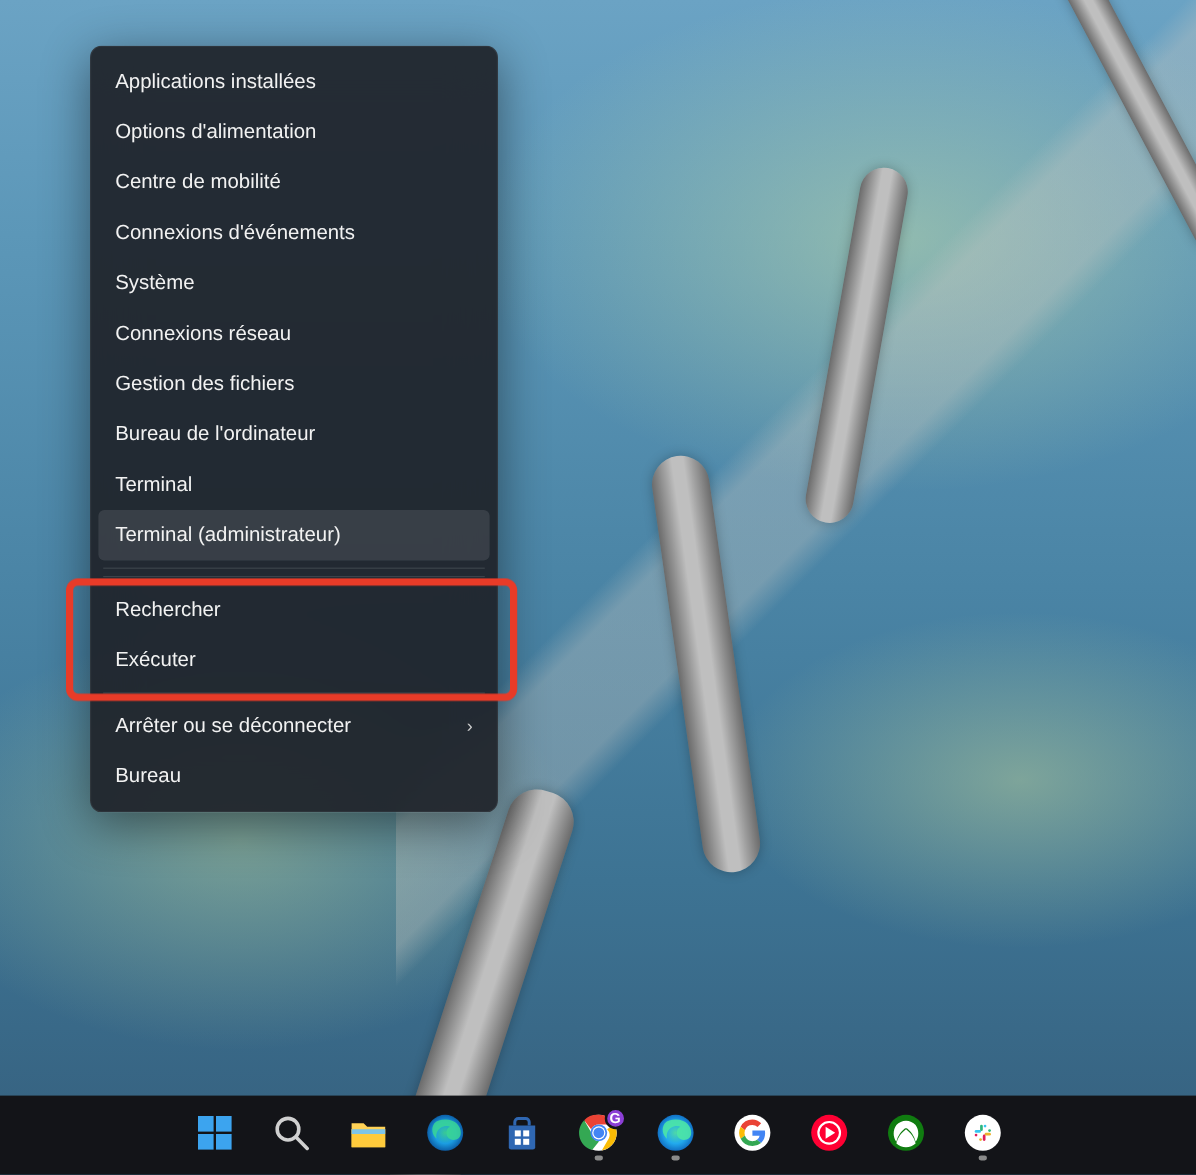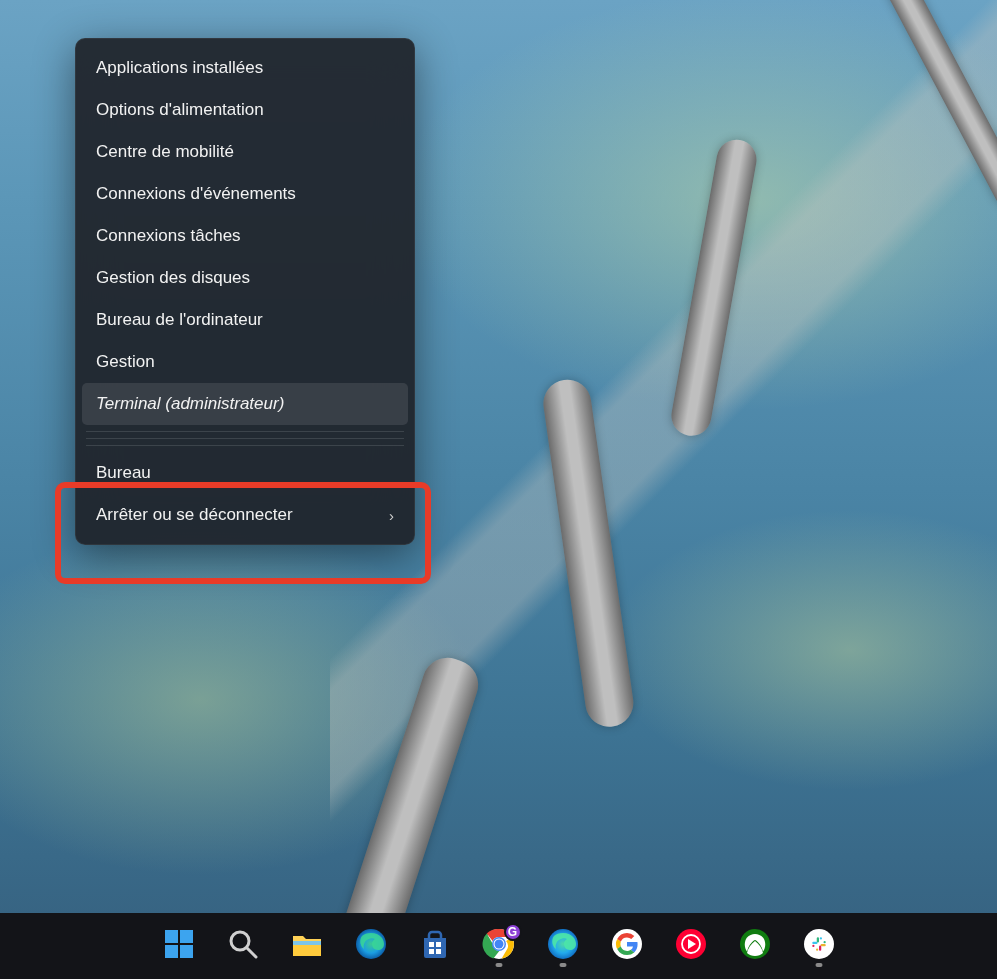--- a/index.html
+++ b/index.html
@@ -61,21 +61,20 @@
       font-size: 17px;
       border-radius: 5px;
       display: flex;
       align-items: center;
       justify-content: space-between;
       cursor: pointer;
       text-align: center;
     }
     .menu-item.selected {
       background: rgba(255,255,255,0.10);
-      font-style: italic;
     }
     .menu-sep {
       height: 1px;
       background: rgba(255,255,255,0.12);
       margin: 6px 4px;
     }
     .chevron {
       font-size: 15px;
       color: #cfcfcf;
     }
@@ -155,43 +154,52 @@
     <div class="menu-item">
       <span>Options d'alimentation</span>
     </div>
     <div class="menu-item">
       <span>Centre de mobilité</span>
     </div>
     <div class="menu-item">
       <span>Connexions d'événements</span>
     </div>
     <div class="menu-item">
-      <span>Connexions tâches</span>
-    </div>
-    <div class="menu-item">
-      <span>Gestion des disques</span>
+      <span>Système</span>
+    </div>
+    <div class="menu-item">
+      <span>Connexions réseau</span>
+    </div>
+    <div class="menu-item">
+      <span>Gestion des fichiers</span>
     </div>
     <div class="menu-item">
       <span>Bureau de l'ordinateur</span>
     </div>
     <div class="menu-item">
-      <span>Gestion</span>
+      <span>Terminal</span>
     </div>
     <div class="menu-item selected">
       <span>Terminal (administrateur)</span>
     </div>
     <div class="menu-sep"></div>
     <div class="menu-sep"></div>
+    <div class="menu-item">
+      <span>Rechercher</span>
+    </div>
+    <div class="menu-item">
+      <span>Exécuter</span>
+    </div>
     <div class="menu-sep"></div>
-    <div class="menu-item">
-      <span>Bureau</span>
-    </div>
     <div class="menu-item">
       <span>Arrêter ou se déconnecter</span>
       <span class="chevron">›</span>
+    </div>
+    <div class="menu-item">
+      <span>Bureau</span>
     </div>
   </div>
 
 <div class="highlight-box"></div>
 
 <div class="taskbar" id="taskbar">
     <div class="task-icon">
       <span><svg viewBox="0 0 34 34">
           <rect x="3" y="3" width="13" height="13" fill="#3ca4ef"></rect>
           <rect x="18" y="3" width="13" height="13" fill="#3ca4ef"></rect>

